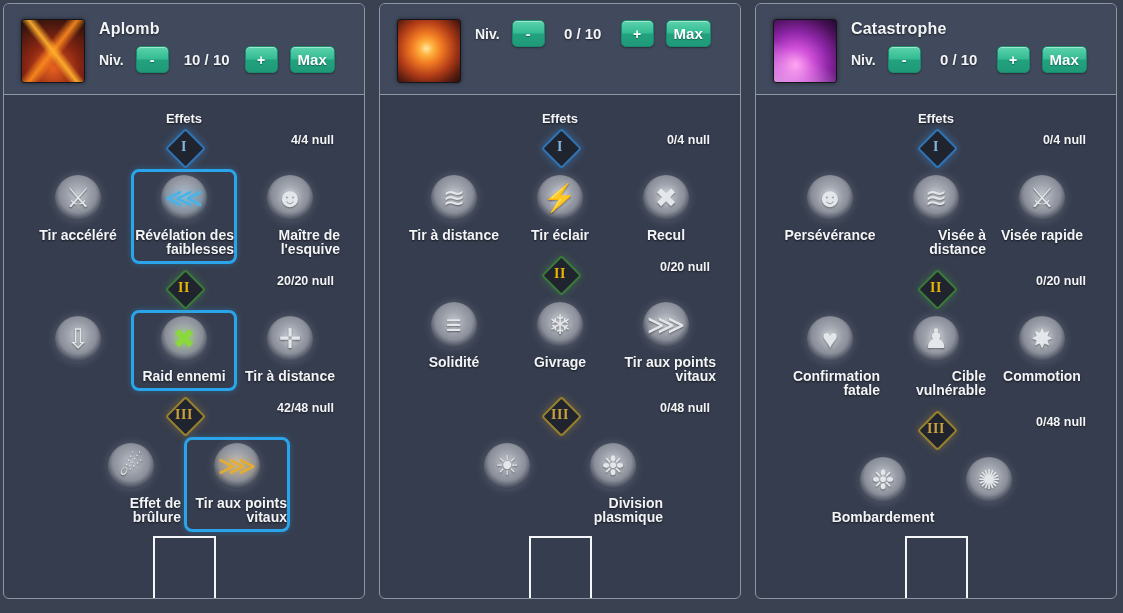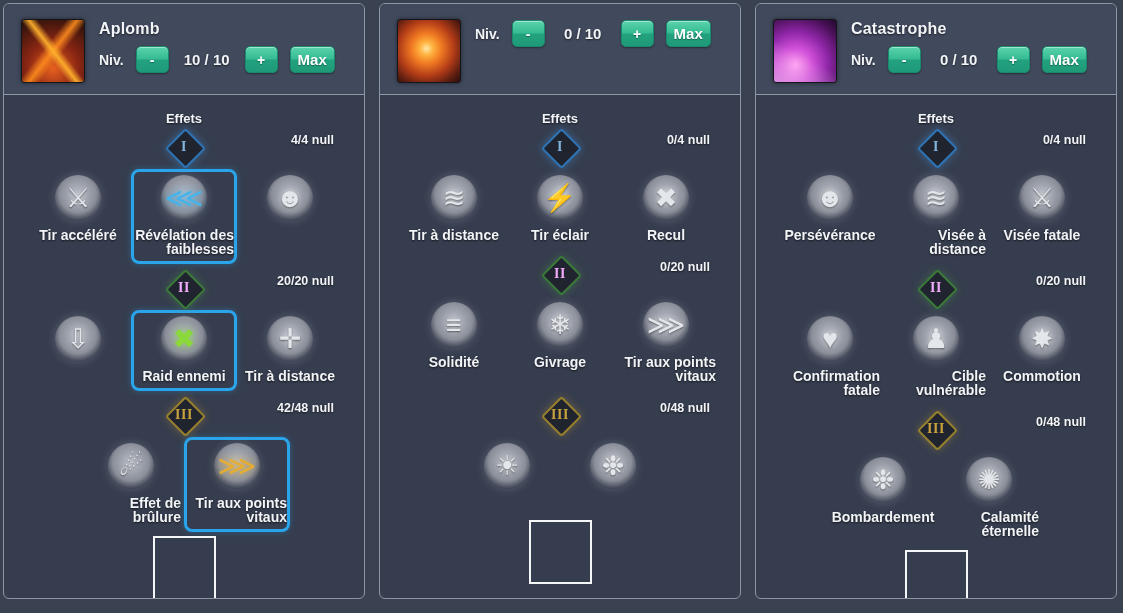--- a/index.html
+++ b/index.html
@@ -70,21 +70,21 @@
   .diamond::before{
     content:"";position:absolute;width:25px;height:25px;left:6.5px;top:6.5px;
     transform:rotate(45deg);background:#20242e;border:2px solid;border-radius:3px;
   }
   .diamond .numeral{
     position:relative;font-family:"Liberation Serif", serif;font-weight:bold;font-size:14px;letter-spacing:.5px;
   }
   .tier-1::before{border-color:#2f74b5;box-shadow:0 0 9px rgba(60,140,210,.55);}
   .tier-1 .numeral{color:#82b5dd;}
   .tier-2::before{border-color:#3a7a39;box-shadow:0 0 9px rgba(70,150,70,.45);}
-  .tier-2 .numeral{color:#f0abfc;}
+  .tier-2 .numeral{color:#eab308;}
   .tier-3::before{border-color:#97说7b2e;border-color:#97802e;box-shadow:0 0 9px rgba(190,150,50,.4);}
   .tier-3 .numeral{color:#c9a23e;}
   
   .skills{display:flex;justify-content:center;align-items:flex-start;min-height:78px;width:100%;padding:2px 0 4px 0;box-sizing:border-box;}
   .skill{
     width:106px;display:flex;flex-direction:column;align-items:center;
     border:3px solid transparent;border-radius:8px;padding:3px 0 5px 0;box-sizing:border-box;
     cursor:pointer;
   }
   .skill.selected{border-color:#2aa4ea;box-shadow:0 0 6px rgba(42,164,234,.35);}
@@ -147,20 +147,21 @@
     <div class="skill-icon">
       <span class="glyph c-blue">⋘</span>
     </div>
     <div class="skill-label">Révélation des faiblesses</div>
   </div>
 
   <div class="skill">
     <div class="skill-icon">
       <span class="glyph">☻</span>
     </div>
+    <div class="skill-label">Maître de l'esquive</div>
   </div>
 </div>
   </div>
 
   <div class="tier-block">
     <div class="tier-row">
       <span class="counter">20/20 null</span>
       <div class="diamond tier-2">
         <span class="numeral">II</span>
       </div>
@@ -306,20 +307,21 @@
   <div class="skill">
     <div class="skill-icon">
       <span class="glyph">☀</span>
     </div>
   </div>
 
   <div class="skill">
     <div class="skill-icon">
       <span class="glyph">❉</span>
     </div>
+    <div class="skill-label">Division plasmique</div>
   </div>
 </div>
   </div>
 </div>
       <div class="empty-slot"></div>
 
     </div>
   </section>
 
   <section class="panel">
@@ -358,21 +360,21 @@
     <div class="skill-icon">
       <span class="glyph">≋</span>
     </div>
     <div class="skill-label">Visée à distance</div>
   </div>
 
   <div class="skill">
     <div class="skill-icon">
       <span class="glyph">⚔</span>
     </div>
-    <div class="skill-label">Visée fatale</div>
+    <div class="skill-label">Visée rapide</div>
   </div>
 </div>
   </div>
 
   <div class="tier-block">
     <div class="tier-row">
       <span class="counter">0/20 null</span>
       <div class="diamond tier-2">
         <span class="numeral">II</span>
       </div>
@@ -413,21 +415,20 @@
     <div class="skill-icon">
       <span class="glyph">❉</span>
     </div>
     <div class="skill-label">Bombardement</div>
   </div>
 
   <div class="skill">
     <div class="skill-icon">
       <span class="glyph">✺</span>
     </div>
-    <div class="skill-label">Calamité éternelle</div>
   </div>
 </div>
   </div>
 </div>
       <div class="empty-slot"></div>
 
     </div>
   </section>
 </div>
 

